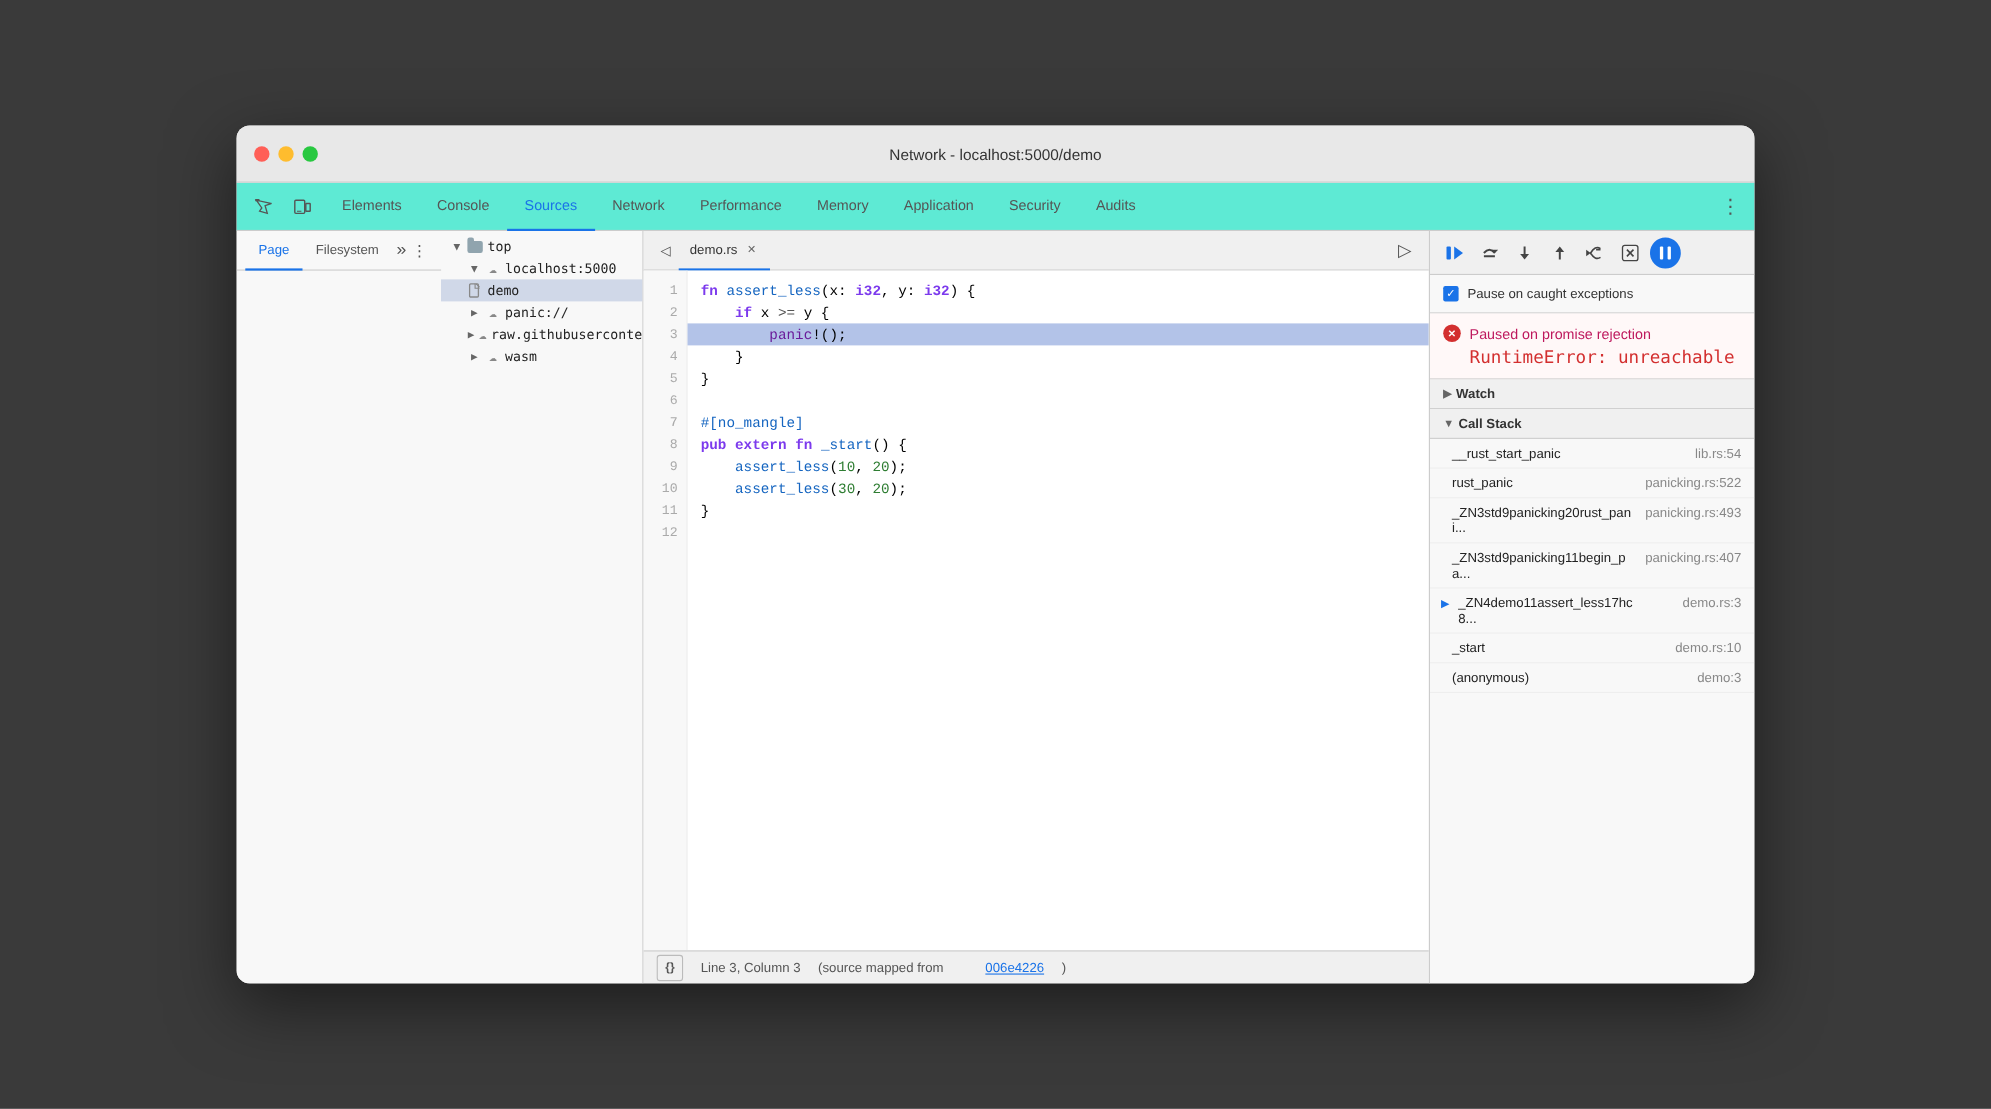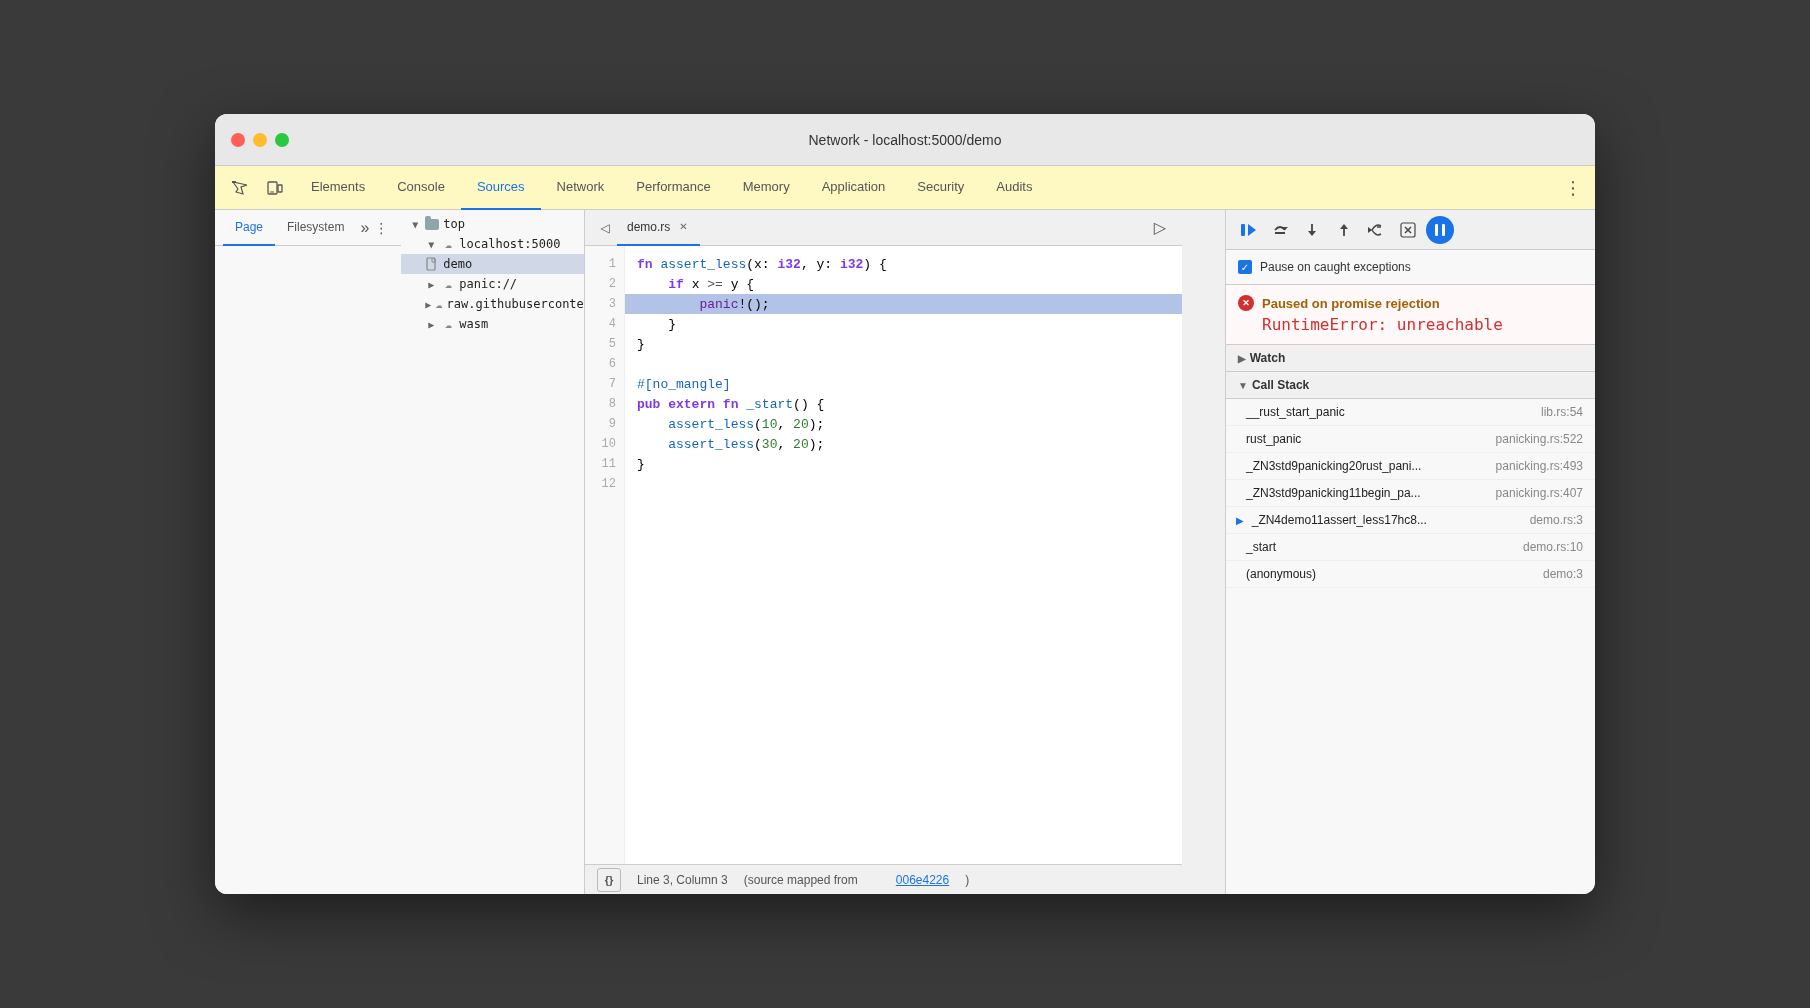--- a/index.html
+++ b/index.html
@@ -45,21 +45,21 @@
     .tl-max { background: #28c840; }
     .titlebar-title {
       position: absolute;
       left: 50%;
       transform: translateX(-50%);
       font-size: 14px;
       color: #333;
       font-weight: 500;
     }
     .devtools-tabs {
-      background: #fef9c3;
+      background: #5eead4;
       border-bottom: 1px solid #ccc;
       display: flex;
       align-items: center;
       padding: 0 8px;
       height: 44px;
       gap: 0;
     }
     .dt-icon-btn {
       width: 32px;
       height: 32px;
@@ -337,27 +337,26 @@
     }
     .status-link {
       color: #1a73e8;
       text-decoration: underline;
       cursor: pointer;
       padding-left: 22px;
     }
 
     
     .right-panel {
-      width: 370px;
+      width: 296px;
       border-left: 1px solid #ccc;
       display: flex;
       flex-direction: column;
       background: #f8f8f8;
       overflow: hidden;
-      margin-left: 43px;
     }
     .debugger-toolbar {
       display: flex;
       align-items: center;
       padding: 4px 8px;
       border-bottom: 1px solid #ccc;
       gap: 4px;
       height: 40px;
       background: #f0f0f0;
     }
@@ -433,22 +432,22 @@
       flex-shrink: 0;
     }
     .error-circle::after {
       content: '✕';
       color: #fff;
       font-size: 9px;
       font-weight: bold;
     }
     .paused-title-text {
       font-size: 13px;
-      font-weight: bold;
-      color: #a16207;
+      font-weight: normal;
+      color: #be185d;
     }
     .paused-subtitle {
       font-size: 16px;
       color: #d32f2f;
       padding-left: 24px;
       font-family: monospace;
     }
     
     .section-header {
       display: flex;

